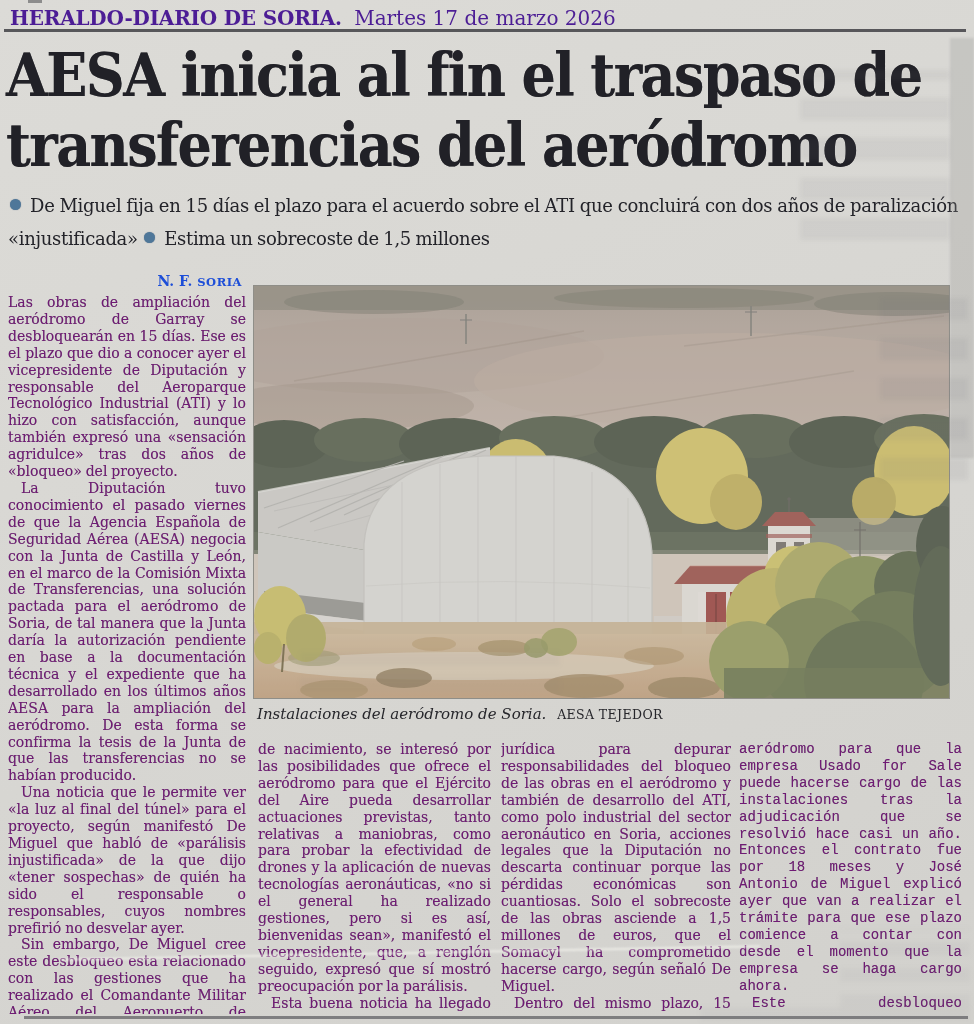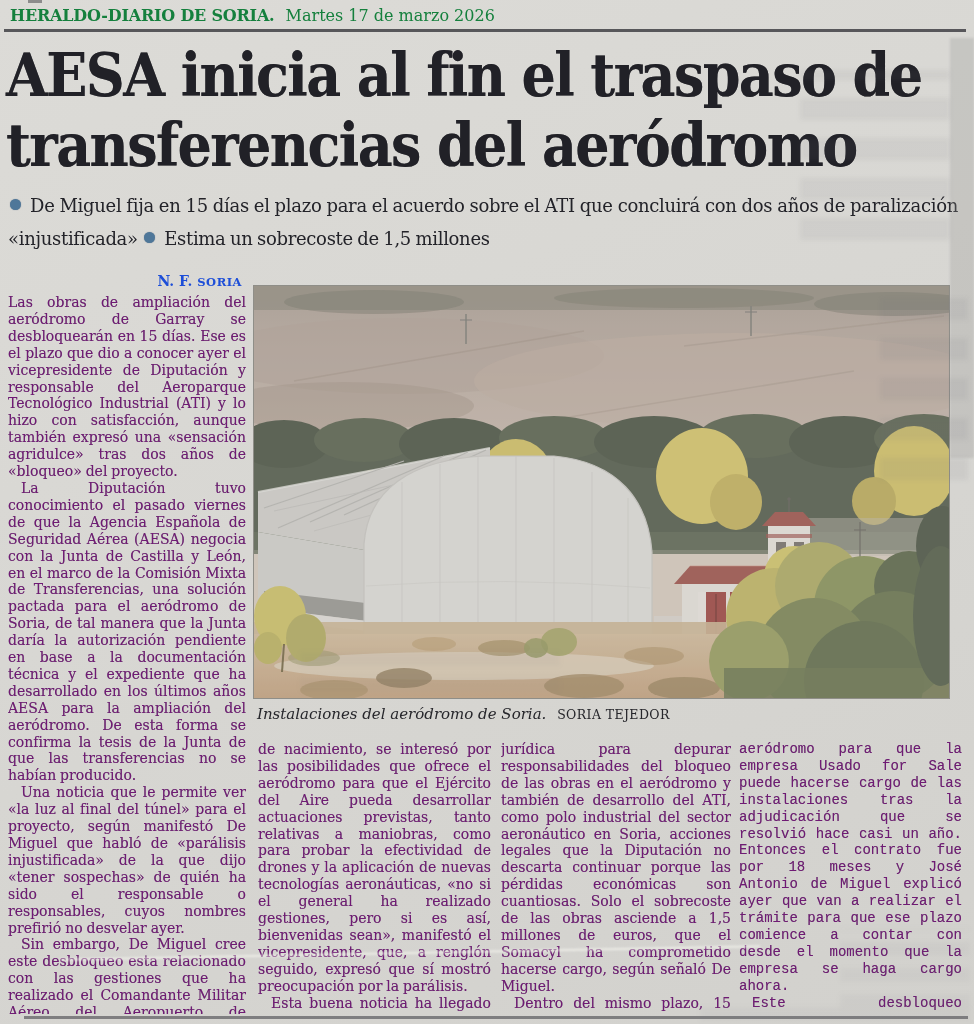--- a/index.html
+++ b/index.html
@@ -3,21 +3,21 @@
 <meta charset="utf-8">
 <style>
   html,body{margin:0;padding:0;overflow:hidden;}
   body{
     width:974px;height:1024px;position:relative;
     background:linear-gradient(155deg,#dcdbd7 0%,#d8d7d3 45%,#d2d1cd 100%);
     font-family:"DejaVu Serif","Liberation Serif",serif;
     color:#2a2a2e;
   }
   
-  .masthead{position:absolute;left:10px;top:6px;font-size:16px;white-space:nowrap;color:#15803d;}
+  .masthead{position:absolute;left:10px;top:6px;font-size:20px;white-space:nowrap;color:#4c1d95;}
   .masthead .paper{font-weight:bold;letter-spacing:-0.2px;}
   .masthead .date{font-weight:normal;margin-left:6px;}
   .mast-rule{position:absolute;left:4px;top:29px;width:962px;height:2.5px;background:#3f3f44;opacity:.85;}
   .corner-mark{position:absolute;left:28px;top:0;width:14px;height:3px;background:#4a4a4e;opacity:.55;}
 
   
   .headline{position:absolute;left:6px;top:40px;width:1080px;transform:scaleX(.9);transform-origin:left top;color:#212127;}
   .hl{font-weight:bold;font-size:60px;line-height:70px;letter-spacing:-1.8px;white-space:nowrap;
       text-shadow:0 0 .5px rgba(30,30,35,.6);}
 
@@ -238,21 +238,21 @@
     <rect x="470" y="382" width="225" height="30" fill="#5e6c3c" opacity=".85"></rect>
     <ellipse cx="688" cy="260" rx="26" ry="40" fill="#3f4c36"></ellipse>
     <ellipse cx="687" cy="330" rx="28" ry="70" fill="#46543a"></ellipse>
 
     <rect x="0" y="0" width="695" height="412" fill="#ece8e0" opacity=".16"></rect>
   </svg>
 </div>
 
 <p class="caption">
   <span class="cap-main">Instalaciones del aeródromo de Soria.</span>
-  <span class="cap-credit">SORIA TEJEDOR</span>
+  <span class="cap-credit">AESA TEJEDOR</span>
 </p>
 
 <div class="col col-2">
     <p class="para">de nacimiento, se interesó por las posibilidades que ofrece el aeródromo para que el Ejército del Aire pueda desarrollar actuaciones previstas, tanto relativas a maniobras, como para probar la efectividad de drones y la aplicación de nuevas tecnologías aeronáuticas, «no si el general ha realizado gestiones, pero si es así, bienvenidas sean», manifestó el vicepresidente, que, a renglón seguido, expresó que sí mostró preocupación por la parálisis.</p>
     <p class="para indent">Esta buena noticia ha llegado cuando la Diputación había iniciado la vía</p>
   </div>
 <div class="col col-3">
     <p class="para">jurídica para depurar responsabilidades del bloqueo de las obras en el aeródromo y también de desarrollo del ATI, como polo industrial del sector aeronáutico en Soria, acciones legales que la Diputación no descarta continuar porque las pérdidas económicas son cuantiosas. Solo el sobrecoste de las obras asciende a 1,5 millones de euros, que el Somacyl ha comprometido hacerse cargo, según señaló De Miguel.</p>
     <p class="para indent">Dentro del mismo plazo, 15 días, la Diputación Provincial de Soria espera poder resolver el cambio del gestor del</p>
   </div>

